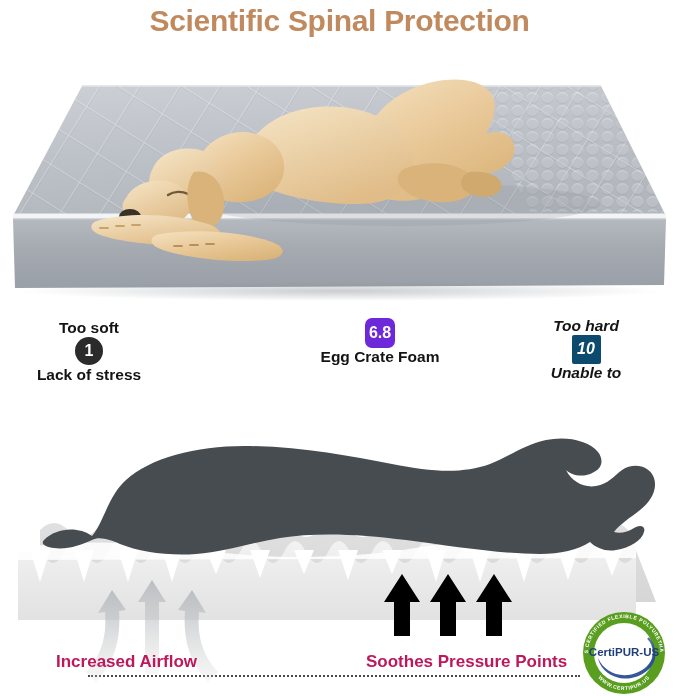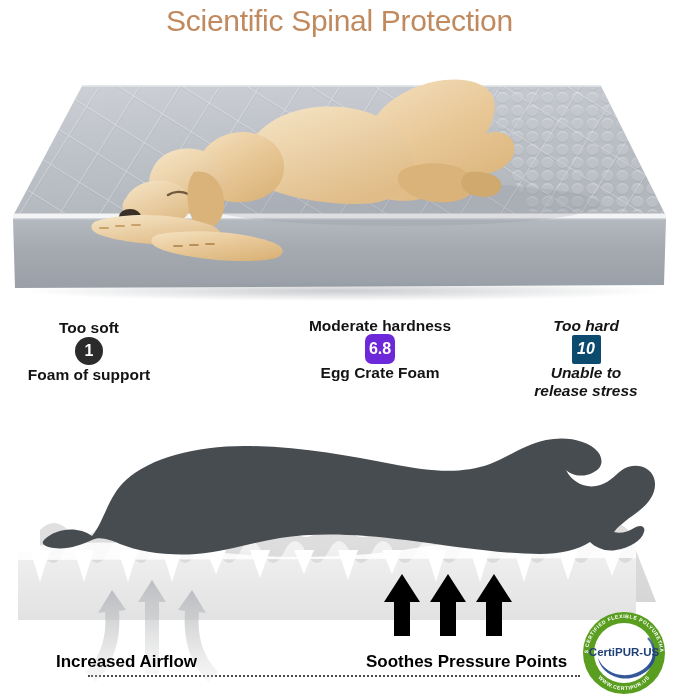--- a/index.html
+++ b/index.html
@@ -18,21 +18,21 @@
   }
 
   
   #page-title {
     position: absolute;
     left: 0;
     top: 4px;
     width: 679px;
     text-align: center;
     font-size: 30px;
-    font-weight: normal;
+    font-weight: bold;
     letter-spacing: -0.3px;
     color: #c08a5e;
     white-space: nowrap;
   }
 
   
   #hero-photo {
     position: absolute;
     left: 0;
     top: 52px;
@@ -124,21 +124,21 @@
     top: 424px;
     width: 679px;
     height: 272px;
   }
   #foam-diagram svg { display: block; }
 
   .caption {
     position: absolute;
     font-size: 17px;
     font-weight: bold;
-    color: #000000;
+    color: #be185d;
     white-space: nowrap;
   }
   #caption-airflow  { left: 56px;  top: 652px; }
   #caption-pressure { left: 366px; top: 652px; }
 
   
   #certipur-badge {
     position: absolute;
     left: 578px;
     top: 608px;
@@ -250,38 +250,36 @@
 
 <div id="hardness-scale">
 
   <div class="scale-track"></div>
 
   <div class="scale-stop" id="stop-soft">
     <div class="scale-top-label">Too soft</div>
     <div class="marker-row">
       <span class="marker marker-circle">1</span>
     </div>
-    <div class="scale-bottom-label">Foam of support</div>
+    <div class="scale-bottom-label">Lack of stress</div>
   </div>
 
   <div class="scale-stop" id="stop-medium">
-    <div class="scale-top-label">Moderate hardness</div>
     <div class="marker-row">
       <span class="marker marker-round-square">6.8</span>
     </div>
     <div class="scale-bottom-label" id="stop-moderate-sub">Egg Crate Foam</div>
   </div>
 
   <div class="scale-stop" id="stop-hard">
     <div class="scale-top-label">Too hard</div>
     <div class="marker-row">
       <span class="marker marker-square">10</span>
     </div>
     <div class="scale-bottom-label">Unable to</div>
-    <div class="scale-bottom-label">release stress</div>
   </div>
 </div>
 
 <div id="foam-diagram">
   <svg width="679" height="272" viewBox="0 0 679 272" xmlns="http://www.w3.org/2000/svg">
     <defs>
       <linearGradient id="foamBody" x1="0" y1="0" x2="0" y2="1">
         <stop offset="0%" stop-color="#f2f2f2"></stop>
         <stop offset="55%" stop-color="#e9e9e9"></stop>
         <stop offset="100%" stop-color="#e2e2e2"></stop>

